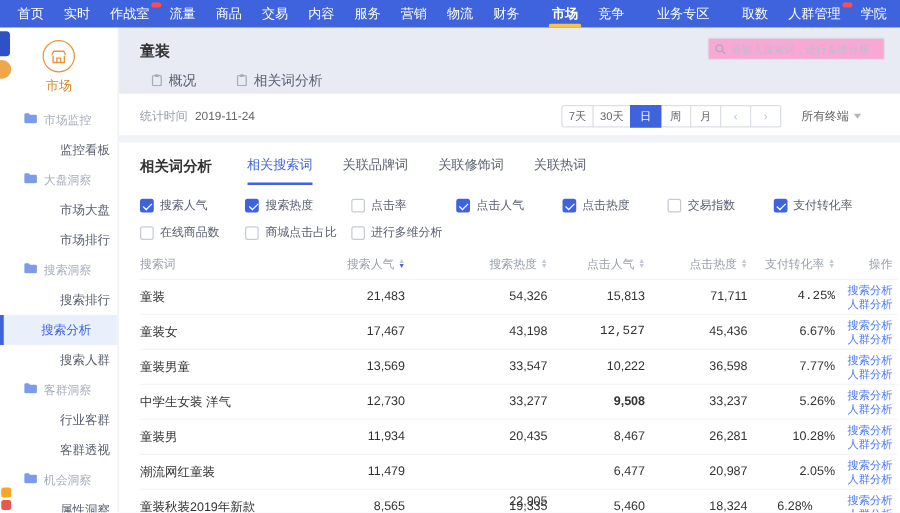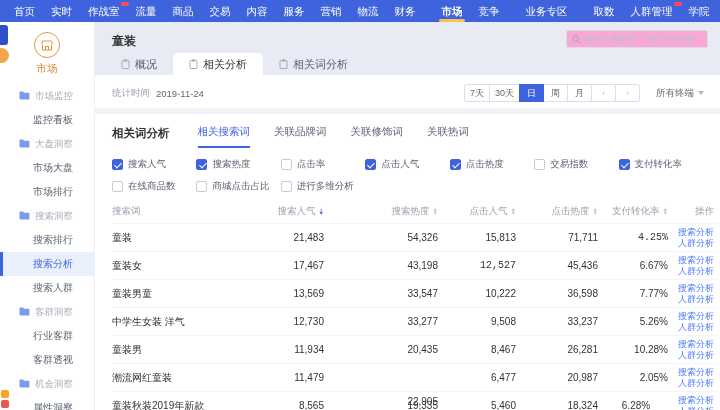--- a/index.html
+++ b/index.html
@@ -18,37 +18,37 @@
 .corner-blue{position:absolute;top:25px;left:-5px;width:13px;height:20px;background:#2E51C8;border-radius:3px;z-index:4}
 .corner-orange{position:absolute;top:48px;left:-6px;width:15px;height:15px;background:#F0A64A;border-radius:50%;z-index:4}
 .dock{position:absolute;left:1px;bottom:2px;z-index:4;display:flex;flex-direction:column;gap:2px}
 .dock span{width:8px;height:8px;border-radius:2px;display:block}
 
 
 .sidebar{position:absolute;top:22px;left:0;width:95px;bottom:0;background:#fff;z-index:2;border-right:1px solid #EDEFF4}
 .module{display:flex;flex-direction:column;align-items:center;padding-top:10px;padding-bottom:8px}
 .module-icon{width:26px;height:26px;border:1px solid #E8963C;border-radius:50%;display:flex;align-items:center;justify-content:center}
 .module-label{margin-top:4px;font-size:10.5px;color:#D88A35}
-.side-row{position:relative;height:24px;display:flex;align-items:center;font-size:10px;color:#5A6070;padding-left:33px;cursor:pointer;white-space:nowrap}
+.side-row{position:relative;height:24px;display:flex;align-items:center;font-size:10px;color:#5A6070;padding-left:48px;cursor:pointer;white-space:nowrap}
 .side-row.section{color:#A8AEBD;padding-left:19px;gap:5px;font-size:9.5px;cursor:default}
 .side-row.active{background:#E9F0FC;color:#3E63DD;border-left:3px solid #3E63DD;padding-left:30px}
 
 
 .main{position:absolute;left:95px;top:22px;right:0;bottom:0;background:#E8EAF4}
 .page-title{position:absolute;top:11px;left:17px;font-size:12px;font-weight:bold;color:#333}
 .search-box{position:absolute;top:8px;right:12px;width:142px;height:18px;background:#f9a8d4;border:1px solid #DADEE8;border-radius:2px;display:flex;align-items:center;padding:0 5px;gap:4px}
 .search-box input{border:none;outline:none;flex:1;font-size:8.5px;color:#666;background:transparent;font-family:inherit}
 .search-box input::placeholder{color:#B9BFCC}
 .page-tabs{position:absolute;top:31px;left:10px;display:flex;align-items:flex-end}
 .page-tab{height:22px;padding:0 16px;display:flex;align-items:center;gap:5px;font-size:11px;color:#5A6070;cursor:pointer}
 .page-tab.active{background:#fff;border-radius:5px 5px 0 0;color:#333}
 
 
 .card{position:absolute;top:53px;left:0;right:0;bottom:0;background:#fff;overflow:hidden}
-.toolbar{display:flex;align-items:center;padding:8px 16px 0 17px;height:28px}
+.toolbar{display:flex;align-items:center;padding:8px 31px 0 17px;height:28px}
 .stat-label{font-size:9.5px;color:#9AA0AD;margin-right:6px}
 .stat-date{font-size:9.5px;color:#666}
 .toolbar-right{margin-left:auto;display:flex;align-items:center}
 .range-group{display:flex}
 .range-btn{height:18px;min-width:25px;padding:0 5px;border:1px solid #DCDFE6;font-size:9px;color:#666;display:flex;align-items:center;justify-content:center;margin-left:-1px;background:#fff;cursor:pointer}
 .range-btn:first-child{border-radius:2px 0 0 2px;margin-left:0}
 .range-btn.arrow{color:#B9BFCC;border-radius:0 2px 2px 0}
 .range-btn.active{background:#3E63DD;border-color:#3E63DD;color:#fff;position:relative;z-index:1}
 .terminal{margin-left:16px;font-size:9.5px;color:#666;display:flex;align-items:center;gap:4px;cursor:pointer}
 .caret-down{width:0;height:0;border-left:3.5px solid transparent;border-right:3.5px solid transparent;border-top:4px solid #B0B6C2}
@@ -176,29 +176,20 @@
   <div class="page-tabs" id="page-tabs">
       <div class="page-tab">
         <span style="display: flex;">
           <svg width="9" height="10" viewBox="0 0 9 10">
             <rect x="1" y="1.5" width="7" height="8" rx="1" stroke="#A6ACBB" fill="none"></rect>
             <rect x="3" y="0.3" width="3" height="2.2" rx="0.6" fill="#A6ACBB"></rect>
           </svg>
         </span>
         <span>概况</span>
       </div>
-      <div class="page-tab active">
-        <span style="display: flex;">
-          <svg width="9" height="10" viewBox="0 0 9 10">
-            <rect x="1" y="1.5" width="7" height="8" rx="1" stroke="#A6ACBB" fill="none"></rect>
-            <rect x="3" y="0.3" width="3" height="2.2" rx="0.6" fill="#A6ACBB"></rect>
-          </svg>
-        </span>
-        <span>相关分析</span>
-      </div>
       <div class="page-tab">
         <span style="display: flex;">
           <svg width="9" height="10" viewBox="0 0 9 10">
             <rect x="1" y="1.5" width="7" height="8" rx="1" stroke="#A6ACBB" fill="none"></rect>
             <rect x="3" y="0.3" width="3" height="2.2" rx="0.6" fill="#A6ACBB"></rect>
           </svg>
         </span>
         <span>相关词分析</span>
       </div>
     </div>
@@ -338,21 +329,21 @@
             <span class="col num" style="width: 70px;">7.77%</span>
             <span class="actions c-act" style="width: 40px;">
               <span>搜索分析</span>
               <span>人群分析</span>
             </span>
           </div>
           <div class="trow">
             <span class="col c-term" style="width: 122px;">中学生女装 洋气</span>
             <span class="col num" style="width: 96px;">12,730</span>
             <span class="col num" style="width: 114px;">33,277</span>
-            <span class="col num" style="width: 78px;">9,508</span>
+            <span class="col num" style="width: 78px; font-weight: bold;">9,508</span>
             <span class="col num" style="width: 82px;">33,237</span>
             <span class="col num" style="width: 70px;">5.26%</span>
             <span class="actions c-act" style="width: 40px;">
               <span>搜索分析</span>
               <span>人群分析</span>
             </span>
           </div>
           <div class="trow">
             <span class="col c-term" style="width: 122px;">童装男</span>
             <span class="col num" style="width: 96px;">11,934</span>

